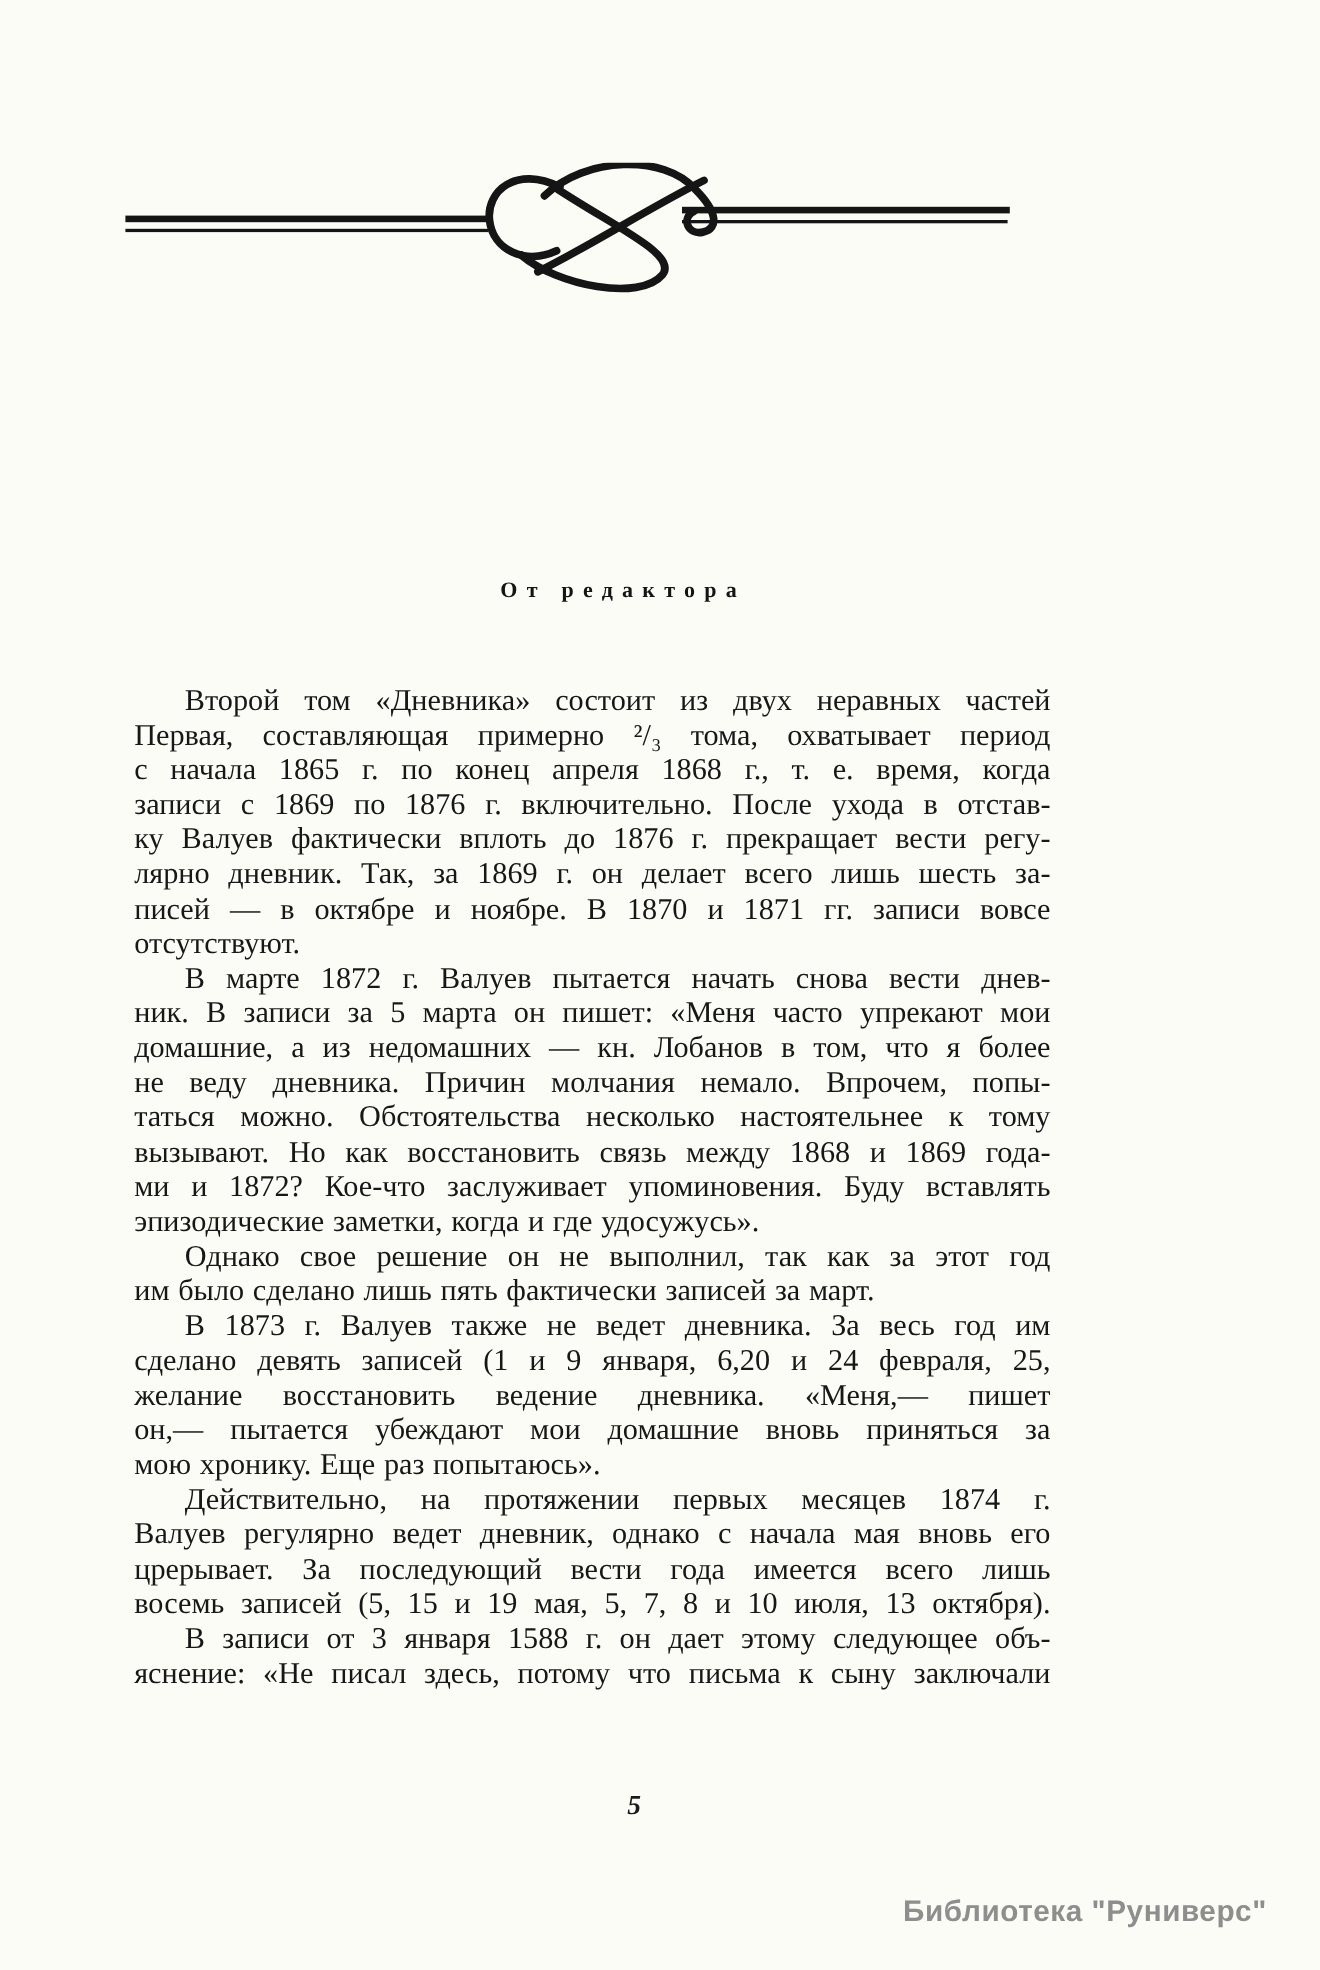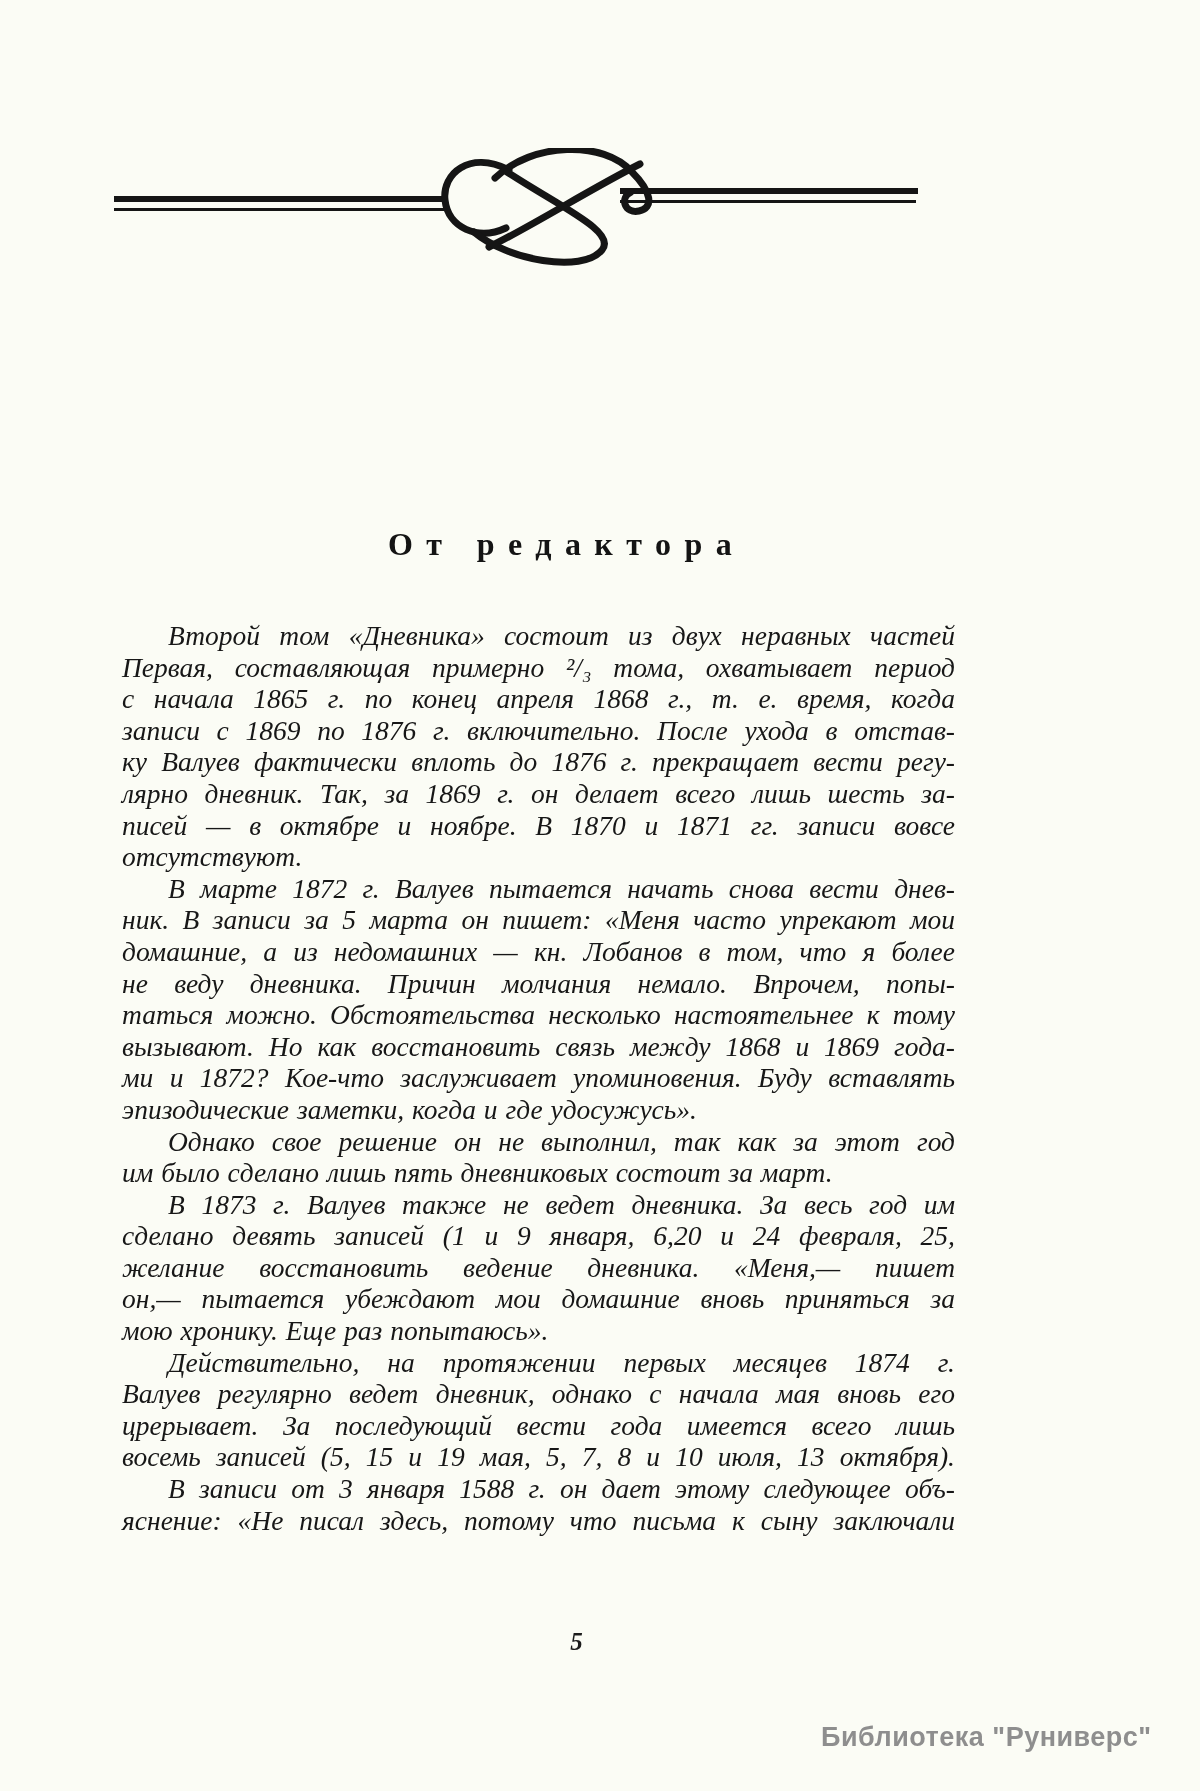--- a/index.html
+++ b/index.html
@@ -11,30 +11,29 @@
     color:#1a1a1a;
     overflow:hidden;
   }
   .ornament{
     position:absolute;left:112px;top:148px;width:810px;height:130px;
   }
   .ornament svg{display:block;width:100%;height:100%;}
   .page-title{
     position:absolute;left:150px;top:526px;width:833px;
     text-align:center;
-    font-size:32px;font-weight:bold;
+    font-size:20px;font-weight:bold;
     letter-spacing:0.42em;
     color:#141414;
   }
   .body-text{
     position:absolute;left:122px;top:620px;width:833px;
     font-size:27.5px;line-height:31.6px;
     color:#171717;
     word-spacing:1px;
-    font-style:italic;
   }
   .line{
     text-align:justify;
     text-align-last:justify;
     text-justify:inter-word;
   }
   .line.short{text-align-last:left;}
   .line.indent{text-indent:46px;}
   .page-number{
     position:absolute;left:160px;top:1628px;width:833px;
@@ -83,21 +82,21 @@
     <div class="line short">отсутствуют.</div>
     <div class="line indent">В марте 1872 г. Валуев пытается начать снова вести днев-</div>
     <div class="line">ник. В записи за 5 марта он пишет: «Меня часто упрекают мои</div>
     <div class="line">домашние, а из недомашних — кн. Лобанов в том, что я более</div>
     <div class="line">не веду дневника. Причин молчания немало. Впрочем, попы-</div>
     <div class="line">таться можно. Обстоятельства несколько настоятельнее к тому</div>
     <div class="line">вызывают. Но как восстановить связь между 1868 и 1869 года-</div>
     <div class="line">ми и 1872? Кое-что заслуживает упоминовения. Буду вставлять</div>
     <div class="line short">эпизодические заметки, когда и где удосужусь».</div>
     <div class="line indent">Однако свое решение он не выполнил, так как за этот год</div>
-    <div class="line short">им было сделано лишь пять дневниковых состоит за март.</div>
+    <div class="line short">им было сделано лишь пять фактически записей за март.</div>
     <div class="line indent">В 1873 г. Валуев также не ведет дневника. За весь год им</div>
     <div class="line">сделано девять записей (1 и 9 января, 6,20 и 24 февраля, 25,</div>
     <div class="line">желание восстановить ведение дневника. «Меня,— пишет</div>
     <div class="line">он,— пытается убеждают мои домашние вновь  приняться за</div>
     <div class="line short">мою хронику. Еще раз попытаюсь».</div>
     <div class="line indent">Действительно, на протяжении первых месяцев 1874 г.</div>
     <div class="line">Валуев регулярно ведет дневник, однако с начала мая вновь  его</div>
     <div class="line">црерывает. За последующий вести года имеется всего лишь</div>
     <div class="line">восемь записей (5, 15 и 19 мая, 5, 7, 8 и 10 июля, 13 октября).</div>
     <div class="line indent">В записи от 3 января 1588 г. он дает этому следующее объ-</div>

